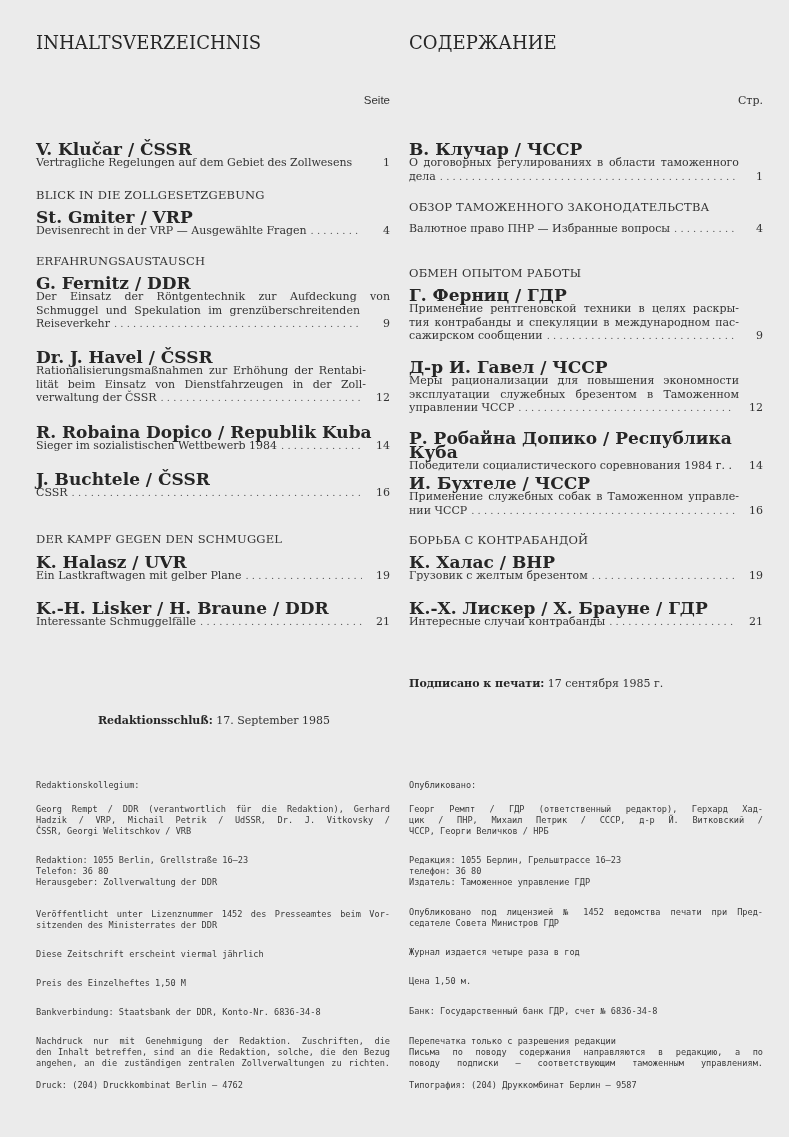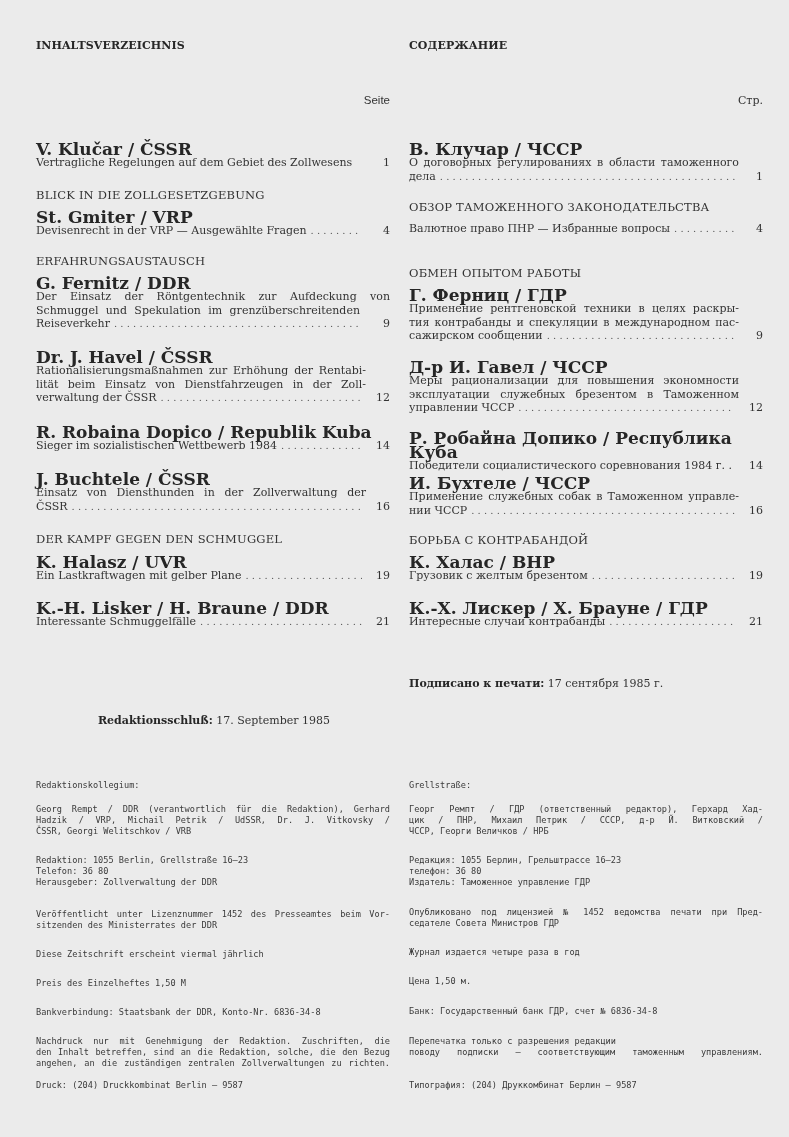--- a/index.html
+++ b/index.html
@@ -7,22 +7,22 @@
     width:789px; height:1137px; overflow:hidden;
     background:#ebebeb;
     color:#2e2e2e;
     font-family:"DejaVu Serif", serif;
     position:relative;
   }
   .col { position:absolute; top:0; }
   .col-de { left:36px; width:354px; }
   .col-ru { left:409px; width:354px; }
   .title {
-    position:absolute; top:39px;
-    font-weight:bold; font-size:11px; letter-spacing:0.1px;
+    position:absolute; top:32px;
+    font-weight:normal; font-size:18px; letter-spacing:0.1px;
     color:#262626;
   }
   .seite {
     position:absolute; top:94px; right:0;
     font-size:11.5px; color:#333;
     font-family:"Liberation Sans", sans-serif;
   }
   .ru .seite { font-family:"DejaVu Serif", serif; font-size:11px; }
   .abs { position:absolute; left:0; right:0; }
   .author { font-weight:bold; font-size:17px; line-height:14px; color:#262626; }
@@ -101,21 +101,20 @@
     <div class="author">R. Robaina Dopico / Republik Kuba</div>
     <div class="article dotline">
         <span class="t">Sieger im sozialistischen Wettbewerb 1984</span>
         <span class="dots"></span>
         <span class="page">14</span>
       </div>
   </div>
 
   <div class="abs" style="top:472px">
     <div class="author">J. Buchtele / ČSSR</div>
-    <div class="article jline" style="margin-right:24px">Einsatz von Diensthunden in der Zollverwaltung der</div>
     <div class="article dotline">
         <span class="t">ČSSR</span>
         <span class="dots"></span>
         <span class="page">16</span>
       </div>
   </div>
 
   <div class="abs section-head" style="top:532px">DER KAMPF GEGEN DEN SCHMUGGEL</div>
 
   <div class="abs" style="top:555px">
@@ -157,21 +156,21 @@
     <div>sitzenden des Ministerrates der DDR</div>
   </div>
   <div class="abs imprint" style="top:949px">Diese Zeitschrift erscheint viermal jährlich</div>
   <div class="abs imprint" style="top:978px">Preis des Einzelheftes 1,50 M</div>
   <div class="abs imprint" style="top:1007px">Bankverbindung: Staatsbank der DDR, Konto-Nr. 6836-34-8</div>
   <div class="abs imprint" style="top:1036px">
     <div class="jline">Nachdruck nur mit Genehmigung der Redaktion. Zuschriften, die</div>
     <div class="jline">den Inhalt betreffen, sind an die Redaktion, solche, die den Bezug</div>
     <div class="jline">angehen, an die zuständigen zentralen Zollverwaltungen zu richten.</div>
   </div>
-  <div class="abs imprint" style="top:1080px">Druck: (204) Druckkombinat Berlin — 9587</div>
+  <div class="abs imprint" style="top:1080px">Druck: (204) Druckkombinat Berlin — 4762</div>
 </div>
 
 <div class="col col-ru ru">
   <div class="title">СОДЕРЖАНИЕ</div>
   <div class="seite">Стр.</div>
 
   <div class="abs" style="top:142px">
     <div class="author">В. Клучар / ЧССР</div>
     <div class="article jline" style="margin-right:24px">О договорных регулированиях в области таможенного</div>
     <div class="article dotline">
@@ -252,36 +251,37 @@
         <span class="dots"></span>
         <span class="page">21</span>
       </div>
   </div>
 
   <div class="abs deadline" style="top:677px">
     <b>Подписано к печати:</b>
     <span>17 сентября 1985 г.</span>
   </div>
 
-  <div class="abs imprint" style="top:780px">Grellstraße:</div>
+  <div class="abs imprint" style="top:780px">Опубликовано:</div>
   <div class="abs imprint" style="top:804px">
     <div class="jline">Георг Ремпт / ГДР (ответственный редактор), Герхард Хад-</div>
     <div class="jline">цик / ПНР, Михаил Петрик / СССР, д-р Й. Витковский /</div>
     <div>ЧССР, Георги Величков / НРБ</div>
   </div>
   <div class="abs imprint" style="top:855px">
     <div>Редакция: 1055 Берлин, Грельштрассе 16—23</div>
     <div>телефон: 36 80</div>
     <div>Издатель: Таможенное управление ГДР</div>
   </div>
   <div class="abs imprint" style="top:907px">
     <div class="jline">Опубликовано под лицензией № 1452 ведомства печати при Пред-</div>
     <div>седателе Совета Министров ГДР</div>
   </div>
   <div class="abs imprint" style="top:947px">Журнал издается четыре раза в год</div>
   <div class="abs imprint" style="top:976px">Цена 1,50 м.</div>
   <div class="abs imprint" style="top:1006px">Банк: Государственный банк ГДР, счет № 6836-34-8</div>
   <div class="abs imprint" style="top:1036px">
     <div>Перепечатка только с разрешения редакции</div>
+    <div class="jline">Письма по поводу содержания направляются в редакцию, а по</div>
     <div class="jline">поводу подписки — соответствующим таможенным управлениям.</div>
   </div>
   <div class="abs imprint" style="top:1080px">Типография: (204) Друккомбинат Берлин — 9587</div>
 </div>
 
 </body></html>

